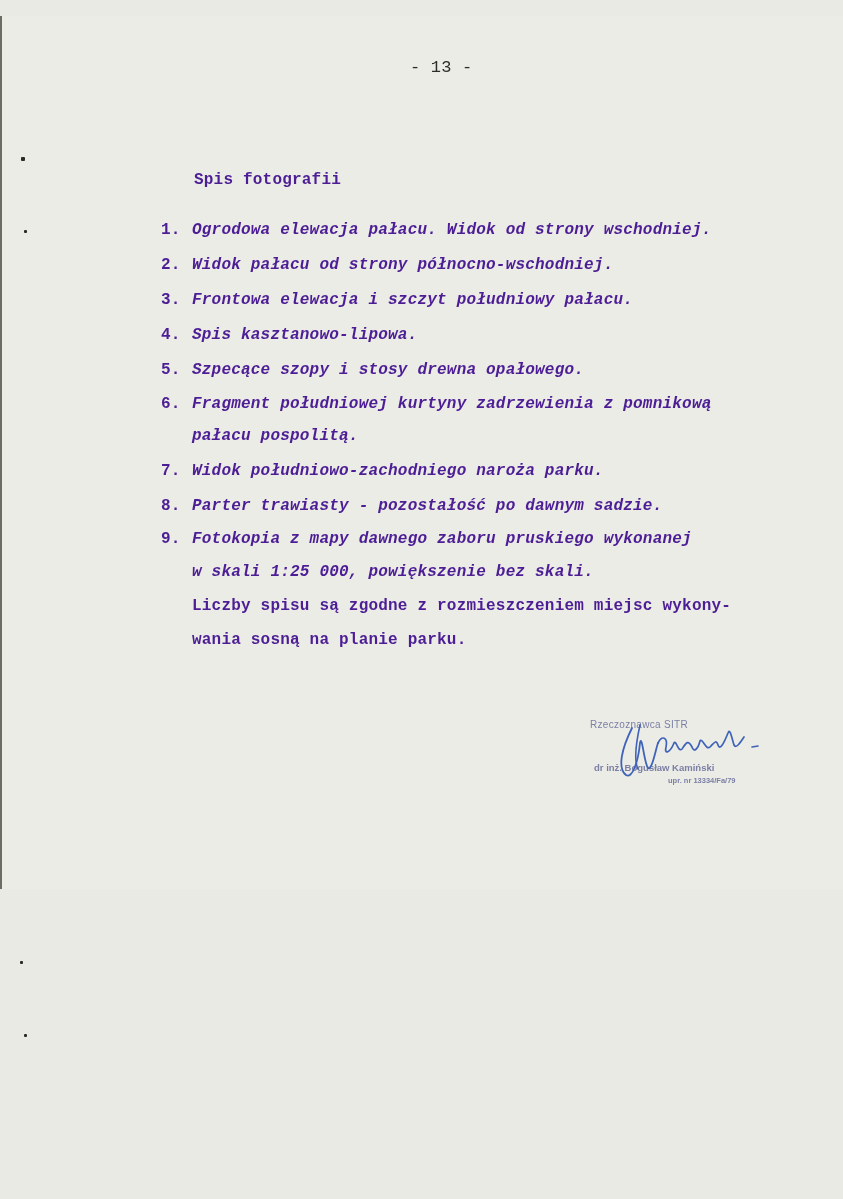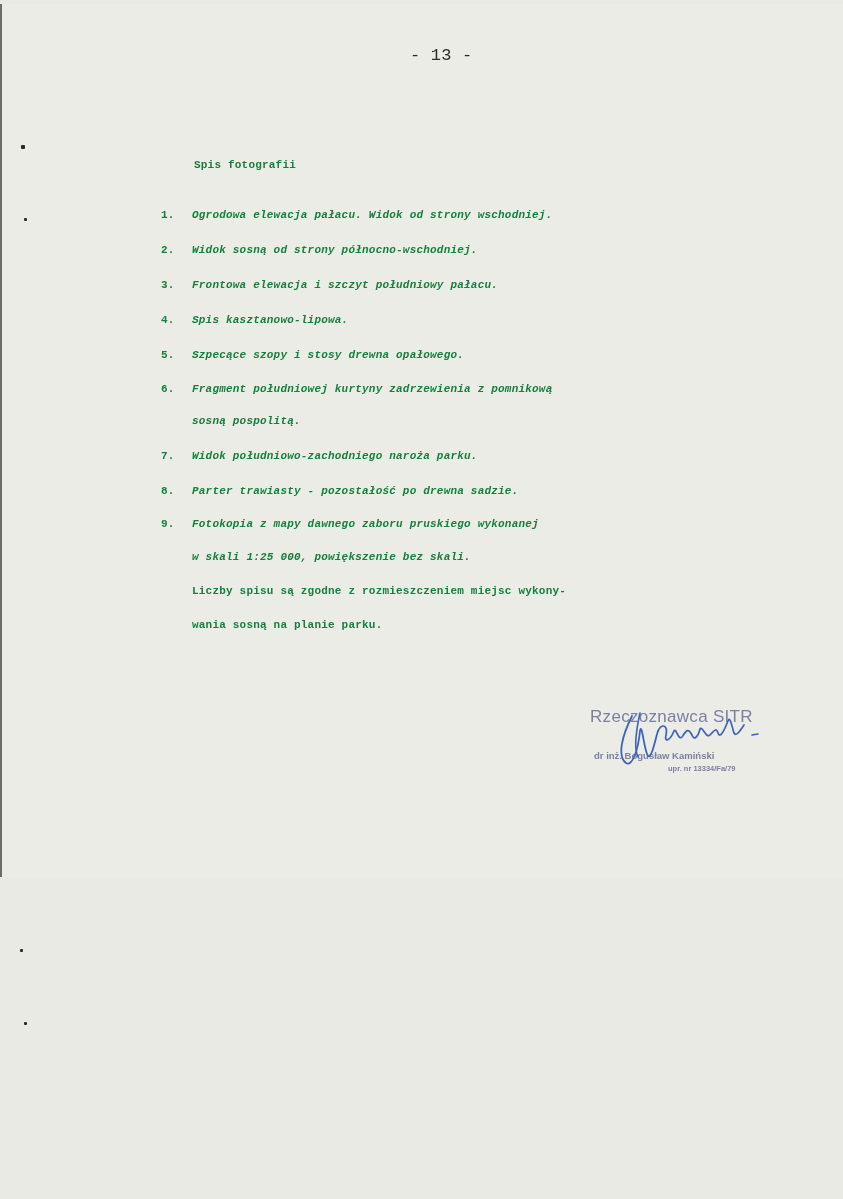--- a/index.html
+++ b/index.html
@@ -9,31 +9,31 @@
     body {
       width: 843px;
       height: 1199px;
       background: #e9eae4;
       position: relative;
       overflow: hidden;
     }
     .page {
       position: absolute;
       left: 0;
-      top: 4px;
+      top: 16px;
       width: 843px;
       height: 873px;
       background: #ebece6;
       border-left: 2px solid #6d6d64;
       box-sizing: border-box;
     }
     .typed {
       font-family: "Liberation Mono", "DejaVu Sans Mono", monospace;
-      color: #15803d;
-      font-size: 11px;
+      color: #4c1d95;
+      font-size: 16px;
       font-weight: bold;
       letter-spacing: 0.2px;
       position: absolute;
       white-space: nowrap;
     }
     .page-number {
       left: 408px;
       top: 42px;
       font-size: 17px;
       font-weight: normal;
@@ -65,21 +65,21 @@
       top: 697px;
       width: 180px;
       height: 80px;
       font-family: "Liberation Sans", "DejaVu Sans", sans-serif;
       color: #7b7fa4;
     }
     .stamp-line1 {
       position: absolute;
       left: 6px;
       top: 6px;
-      font-size: 17px;
+      font-size: 10px;
       letter-spacing: 0.3px;
     }
     .stamp-line2 {
       position: absolute;
       left: 10px;
       top: 49px;
       font-size: 9.5px;
       font-weight: bold;
     }
     .stamp-line3 {
@@ -112,48 +112,48 @@
 
   <div class="typed title">Spis fotografii</div>
 
   <div>
     <div class="typed" style="top:205px; left:0; width:100%;">
       <span class="item-num">1.</span>
       <span class="item-text">Ogrodowa elewacja pałacu. Widok od strony wschodniej.</span>
     </div>
     <div class="typed" style="top:240px; left:0; width:100%;">
       <span class="item-num">2.</span>
-      <span class="item-text">Widok sosną od strony północno-wschodniej.</span>
+      <span class="item-text">Widok pałacu od strony północno-wschodniej.</span>
     </div>
     <div class="typed" style="top:275px; left:0; width:100%;">
       <span class="item-num">3.</span>
       <span class="item-text">Frontowa elewacja i szczyt południowy pałacu.</span>
     </div>
     <div class="typed" style="top:310px; left:0; width:100%;">
       <span class="item-num">4.</span>
       <span class="item-text">Spis kasztanowo-lipowa.</span>
     </div>
     <div class="typed" style="top:345px; left:0; width:100%;">
       <span class="item-num">5.</span>
       <span class="item-text">Szpecące szopy i stosy drewna opałowego.</span>
     </div>
     <div class="typed" style="top:379px; left:0; width:100%;">
       <span class="item-num">6.</span>
       <span class="item-text">Fragment południowej kurtyny zadrzewienia z pomnikową</span>
     </div>
     <div class="typed" style="top:411px; left:0; width:100%;">
-      <span class="item-text">sosną pospolitą.</span>
+      <span class="item-text">pałacu pospolitą.</span>
     </div>
     <div class="typed" style="top:446px; left:0; width:100%;">
       <span class="item-num">7.</span>
       <span class="item-text">Widok południowo-zachodniego naroża parku.</span>
     </div>
     <div class="typed" style="top:481px; left:0; width:100%;">
       <span class="item-num">8.</span>
-      <span class="item-text">Parter trawiasty - pozostałość po drewna sadzie.</span>
+      <span class="item-text">Parter trawiasty - pozostałość po dawnym sadzie.</span>
     </div>
     <div class="typed" style="top:514px; left:0; width:100%;">
       <span class="item-num">9.</span>
       <span class="item-text">Fotokopia z mapy dawnego zaboru pruskiego wykonanej</span>
     </div>
     <div class="typed" style="top:547px; left:0; width:100%;">
       <span class="item-text">w skali 1:25 000, powiększenie bez skali.</span>
     </div>
   </div>
 

